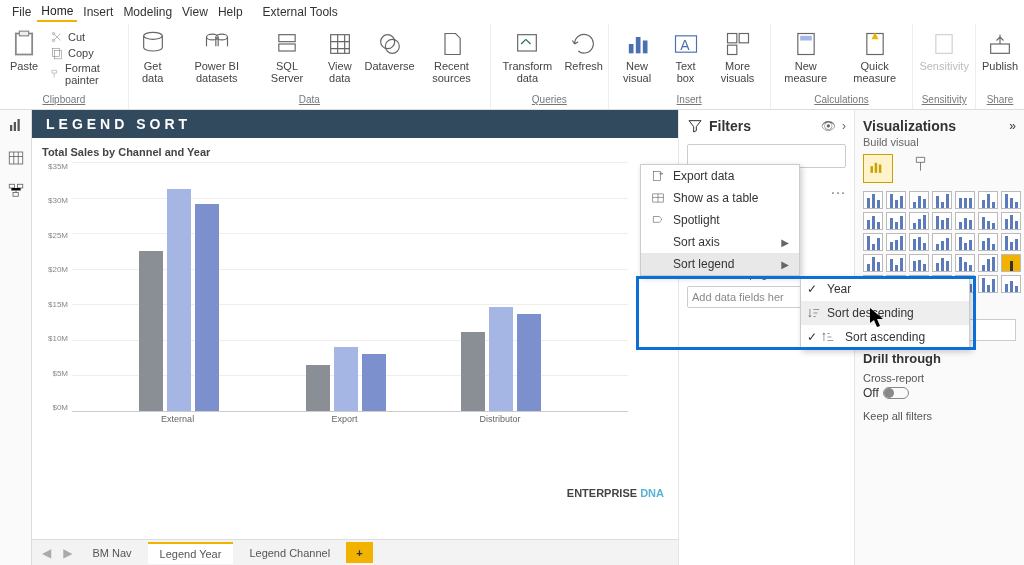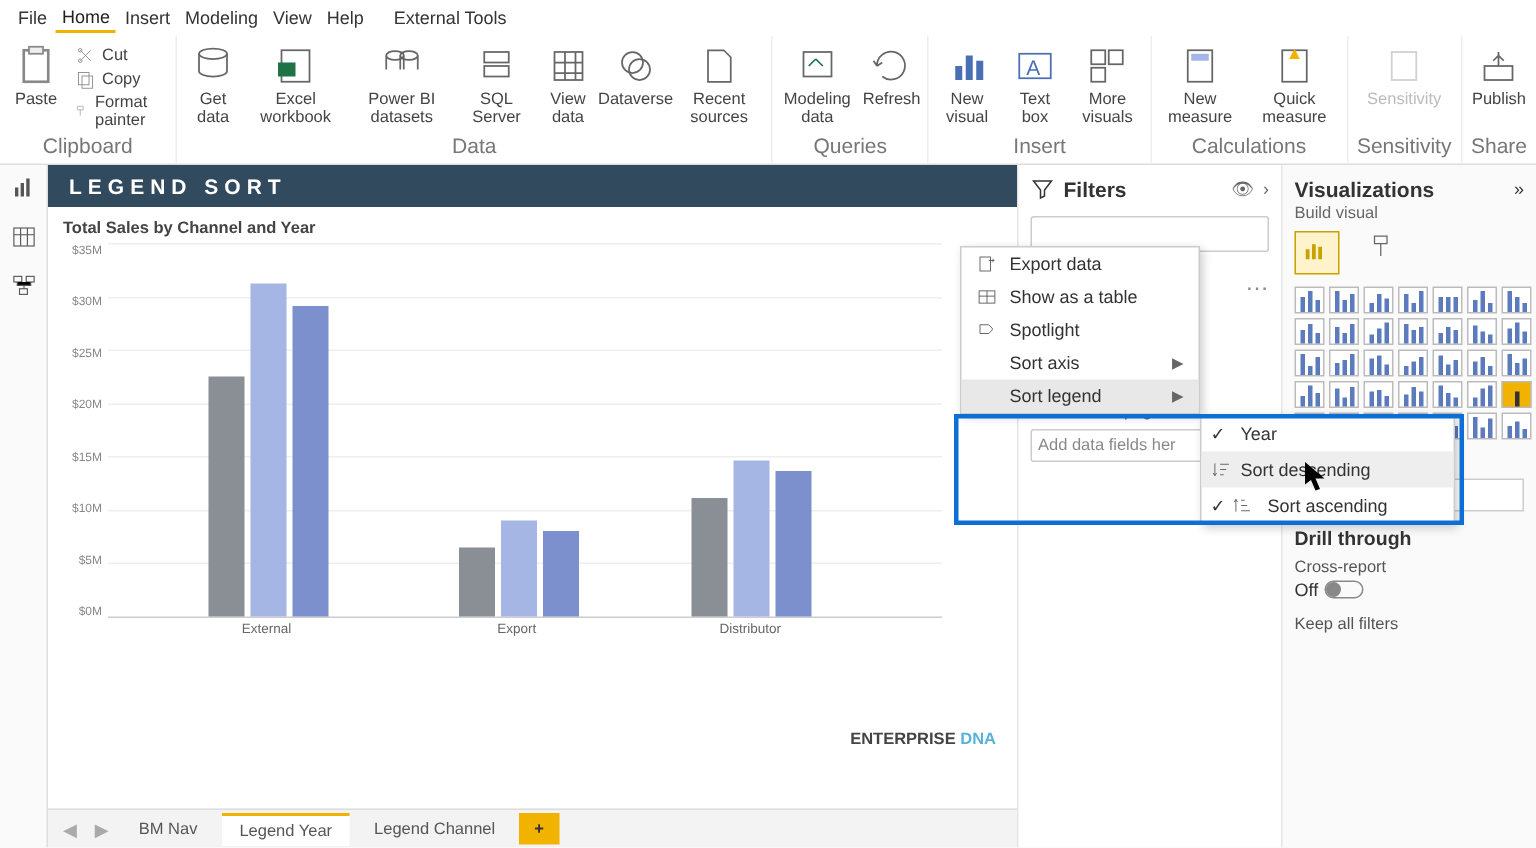--- a/index.html
+++ b/index.html
@@ -10,21 +10,21 @@
 .menu-bar span { cursor: pointer; padding: 2px 4px; }
 .menu-bar .active { border-bottom: 2px solid #f2b300; color: #222; font-weight: 500; }
 .menu-bar .ext { margin-left: 10px; }
 
 
 .ribbon { display: flex; background: #fff; height: 86px; border-bottom: 1px solid #ddd; }
 .ribbon-group { display: flex; flex-direction: column; align-items: center; justify-content: space-between; padding: 2px 6px 2px 6px; border-right: 1px solid #eee; }
 .ribbon-buttons { display: flex; gap: 8px; flex: 1; align-items: flex-start; padding-top:4px; }
 .ribbon-btn { display: flex; flex-direction: column; align-items: center; justify-content: flex-start; font-size: 11px; text-align: center; color: #444; gap: 2px; min-width: 36px; }
 .ribbon-btn svg { width: 28px; height: 28px; }
-.ribbon-label { font-size: 14px; color: #777; padding-bottom: 2px; }
+.ribbon-label { font-size: 10px; color: #777; padding-bottom: 2px; text-decoration: underline; }
 .clip-small { display:flex; flex-direction:column; gap:2px; font-size:11px; color:#444; }
 .clip-small div { display:flex; align-items:center; gap:4px;}
 .clip-small svg{width:14px;height:14px;}
 .disabled { color:#bbb; }
 .disabled svg{opacity:0.4;}
 
 
 .main { display: flex; height: calc(565px - 24px - 86px); }
 .left-rail { width: 32px; background: #fafafa; border-right: 1px solid #ddd; display:flex; flex-direction:column; align-items:center; padding-top:6px; gap:12px;}
 .left-rail svg{width:18px;height:18px; color:#555;}
@@ -151,27 +151,20 @@
     <div class="ribbon-buttons">
       <div class="ribbon-btn">
           <svg viewBox="0 0 24 24">
             <ellipse cx="12" cy="5" rx="8" ry="3" fill="none" stroke="#666"></ellipse>
             <path d="M4 5v10c0 1.7 3.6 3 8 3s8-1.3 8-3V5" stroke="#666" fill="none"></path>
           </svg>
           <span style="line-height:1.1">Get data</span>
         </div>
       <div class="ribbon-btn">
           <svg viewBox="0 0 24 24">
-            <rect x="4" y="3" width="16" height="18" fill="none" stroke="#666"></rect>
-            <rect x="2" y="10" width="10" height="8" fill="#1f7246"></rect>
-          </svg>
-          <span style="line-height:1.1">Excel workbook</span>
-        </div>
-      <div class="ribbon-btn">
-          <svg viewBox="0 0 24 24">
             <ellipse cx="8" cy="6" rx="5" ry="2.5" fill="none" stroke="#666"></ellipse>
             <ellipse cx="16" cy="6" rx="5" ry="2.5" fill="none" stroke="#666"></ellipse>
             <path d="M3 6v8M13 6v8M11 6v8M21 6v8" stroke="#666"></path>
           </svg>
           <span style="line-height:1.1">Power BI datasets</span>
         </div>
       <div class="ribbon-btn">
           <svg viewBox="0 0 24 24">
             <rect x="5" y="4" width="14" height="6" stroke="#666" fill="none"></rect>
             <rect x="5" y="12" width="14" height="6" stroke="#666" fill="none"></rect>
@@ -202,21 +195,21 @@
     <div class="ribbon-label">Data</div>
   </div>
 
   <div class="ribbon-group">
     <div class="ribbon-buttons">
       <div class="ribbon-btn">
           <svg viewBox="0 0 24 24">
             <rect x="4" y="4" width="16" height="14" fill="none" stroke="#666"></rect>
             <path d="M7 12l4-4m0 0l4 4" stroke="#1f7246"></path>
           </svg>
-          <span style="line-height:1.1">Modeling data</span>
+          <span style="line-height:1.1">Transform data</span>
         </div>
       <div class="ribbon-btn">
           <svg viewBox="0 0 24 24">
             <path d="M4 12a8 8 0 1 1 3 6M4 12l-2-3m2 3l3-2" stroke="#666" fill="none"></path>
           </svg>
           <span>Refresh</span>
         </div>
     </div>
     <div class="ribbon-label">Queries</div>
   </div>

